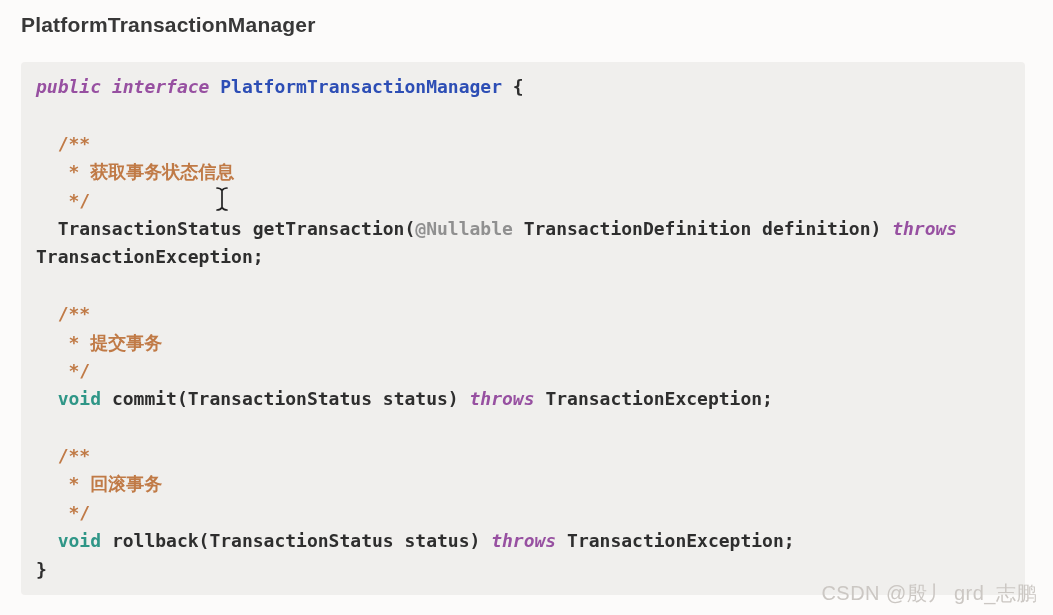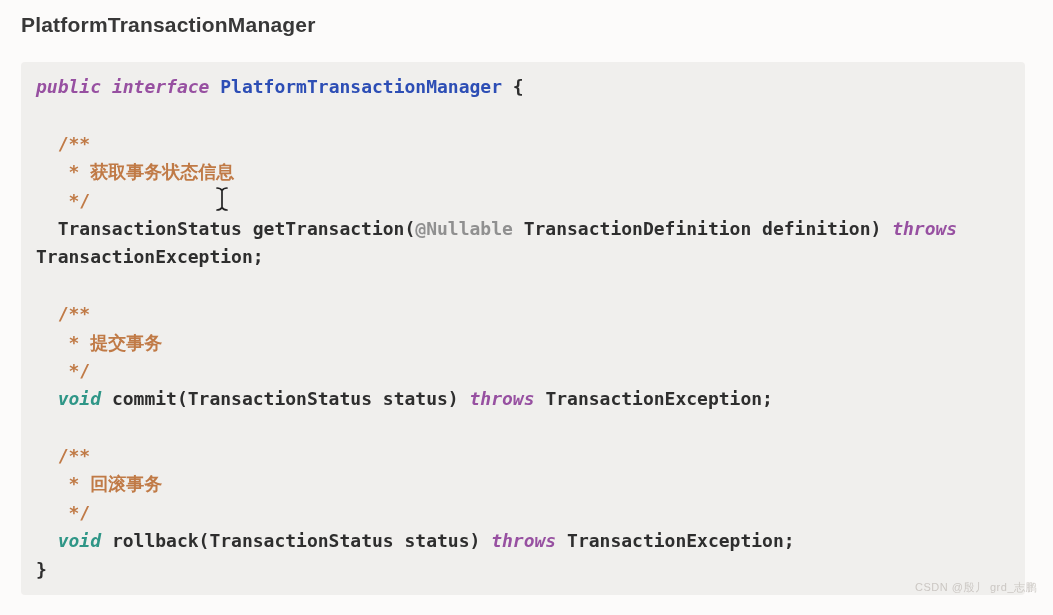--- a/index.html
+++ b/index.html
@@ -39,35 +39,35 @@
     font-weight: 700;
     line-height: 28.4px;
     color: var(--tok-plain, #2e2e2e);
     white-space: pre;
   }
   .code-line { height: 28.4px; white-space: pre; }
   .tok-plain      { color: var(--tok-plain, #2e2e2e); }
   .tok-keyword    { color: var(--tok-keyword, #9750a1); font-style: italic; }
   .tok-class_name { color: var(--tok-class_name, #2d4eb5); }
   .tok-comment    { color: var(--tok-comment, #c07a46); }
-  .tok-builtin    { color: var(--tok-builtin, #2f9687); font-style: italic; }
+  .tok-builtin    { color: var(--tok-builtin, #2f9687); }
   .tok-annotation { color: var(--tok-annotation, #909090); text-align: center; }
   .ibeam-cursor {
     position: absolute;
     left: 214px;
     top: 186px;
     width: 16px;
     height: 26px;
     pointer-events: none;
   }
   .watermark {
     position: absolute;
     right: 16px;
     top: 580px;
-    font-size: 11px;
+    font-size: 20px;
     color: #cbc7c3;
     letter-spacing: 0.5px;
     white-space: nowrap;
   }
 </style>
 </head>
 <body>
 
 <h1 class="page-title">PlatformTransactionManager</h1>
 

